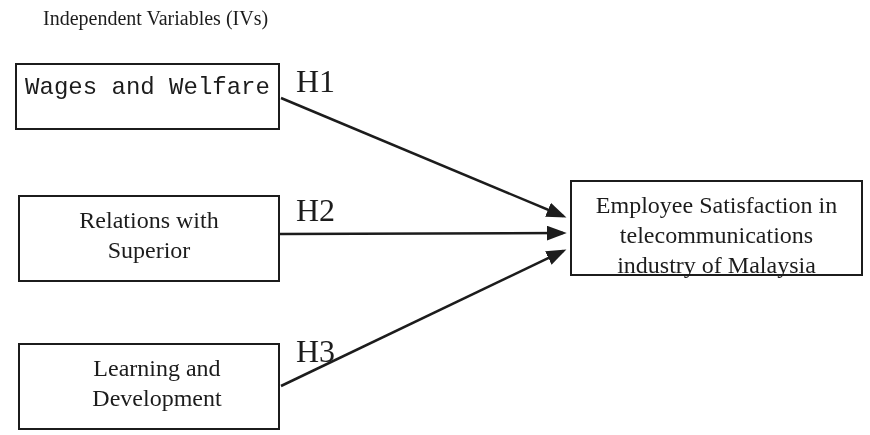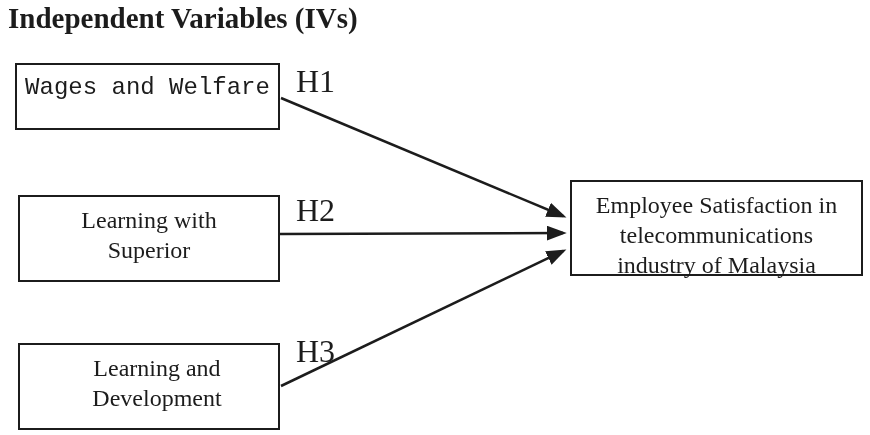--- a/index.html
+++ b/index.html
@@ -12,24 +12,25 @@
     width: 870px;
     height: 435px;
     background: #ffffff;
     font-family: "Liberation Serif", "DejaVu Serif", serif;
     color: #1c1c1c;
     overflow: hidden;
   }
   .col-header {
     position: absolute;
     top: 4px;
-    font-size: 29px;
-    font-weight: bold;
+    font-size: 20px;
+    font-weight: normal;
     line-height: 28px;
     white-space: nowrap;
+    margin-left: 35px;
   }
   .col-header.left  { left: 8px; }
   .col-header.right { left: 572px; }
   .node {
     position: absolute;
     box-sizing: border-box;
     border: 2px solid #1c1c1c;
     background: #ffffff;
     display: flex;
     flex-direction: column;
@@ -85,21 +86,21 @@
   </svg>
 
   <div class="col-header left">Independent Variables (IVs)</div>
 
 
   <div class="node iv-1">
     <span>Wages and Welfare</span>
   </div>
 
   <div class="node iv-2">
-    <span>Learning with
+    <span>Relations with
 Superior</span>
   </div>
 
   <div class="node iv-3">
     <span>Learning and
 Development</span>
   </div>
 
   <div class="node dv">
     <span>Employee Satisfaction in

